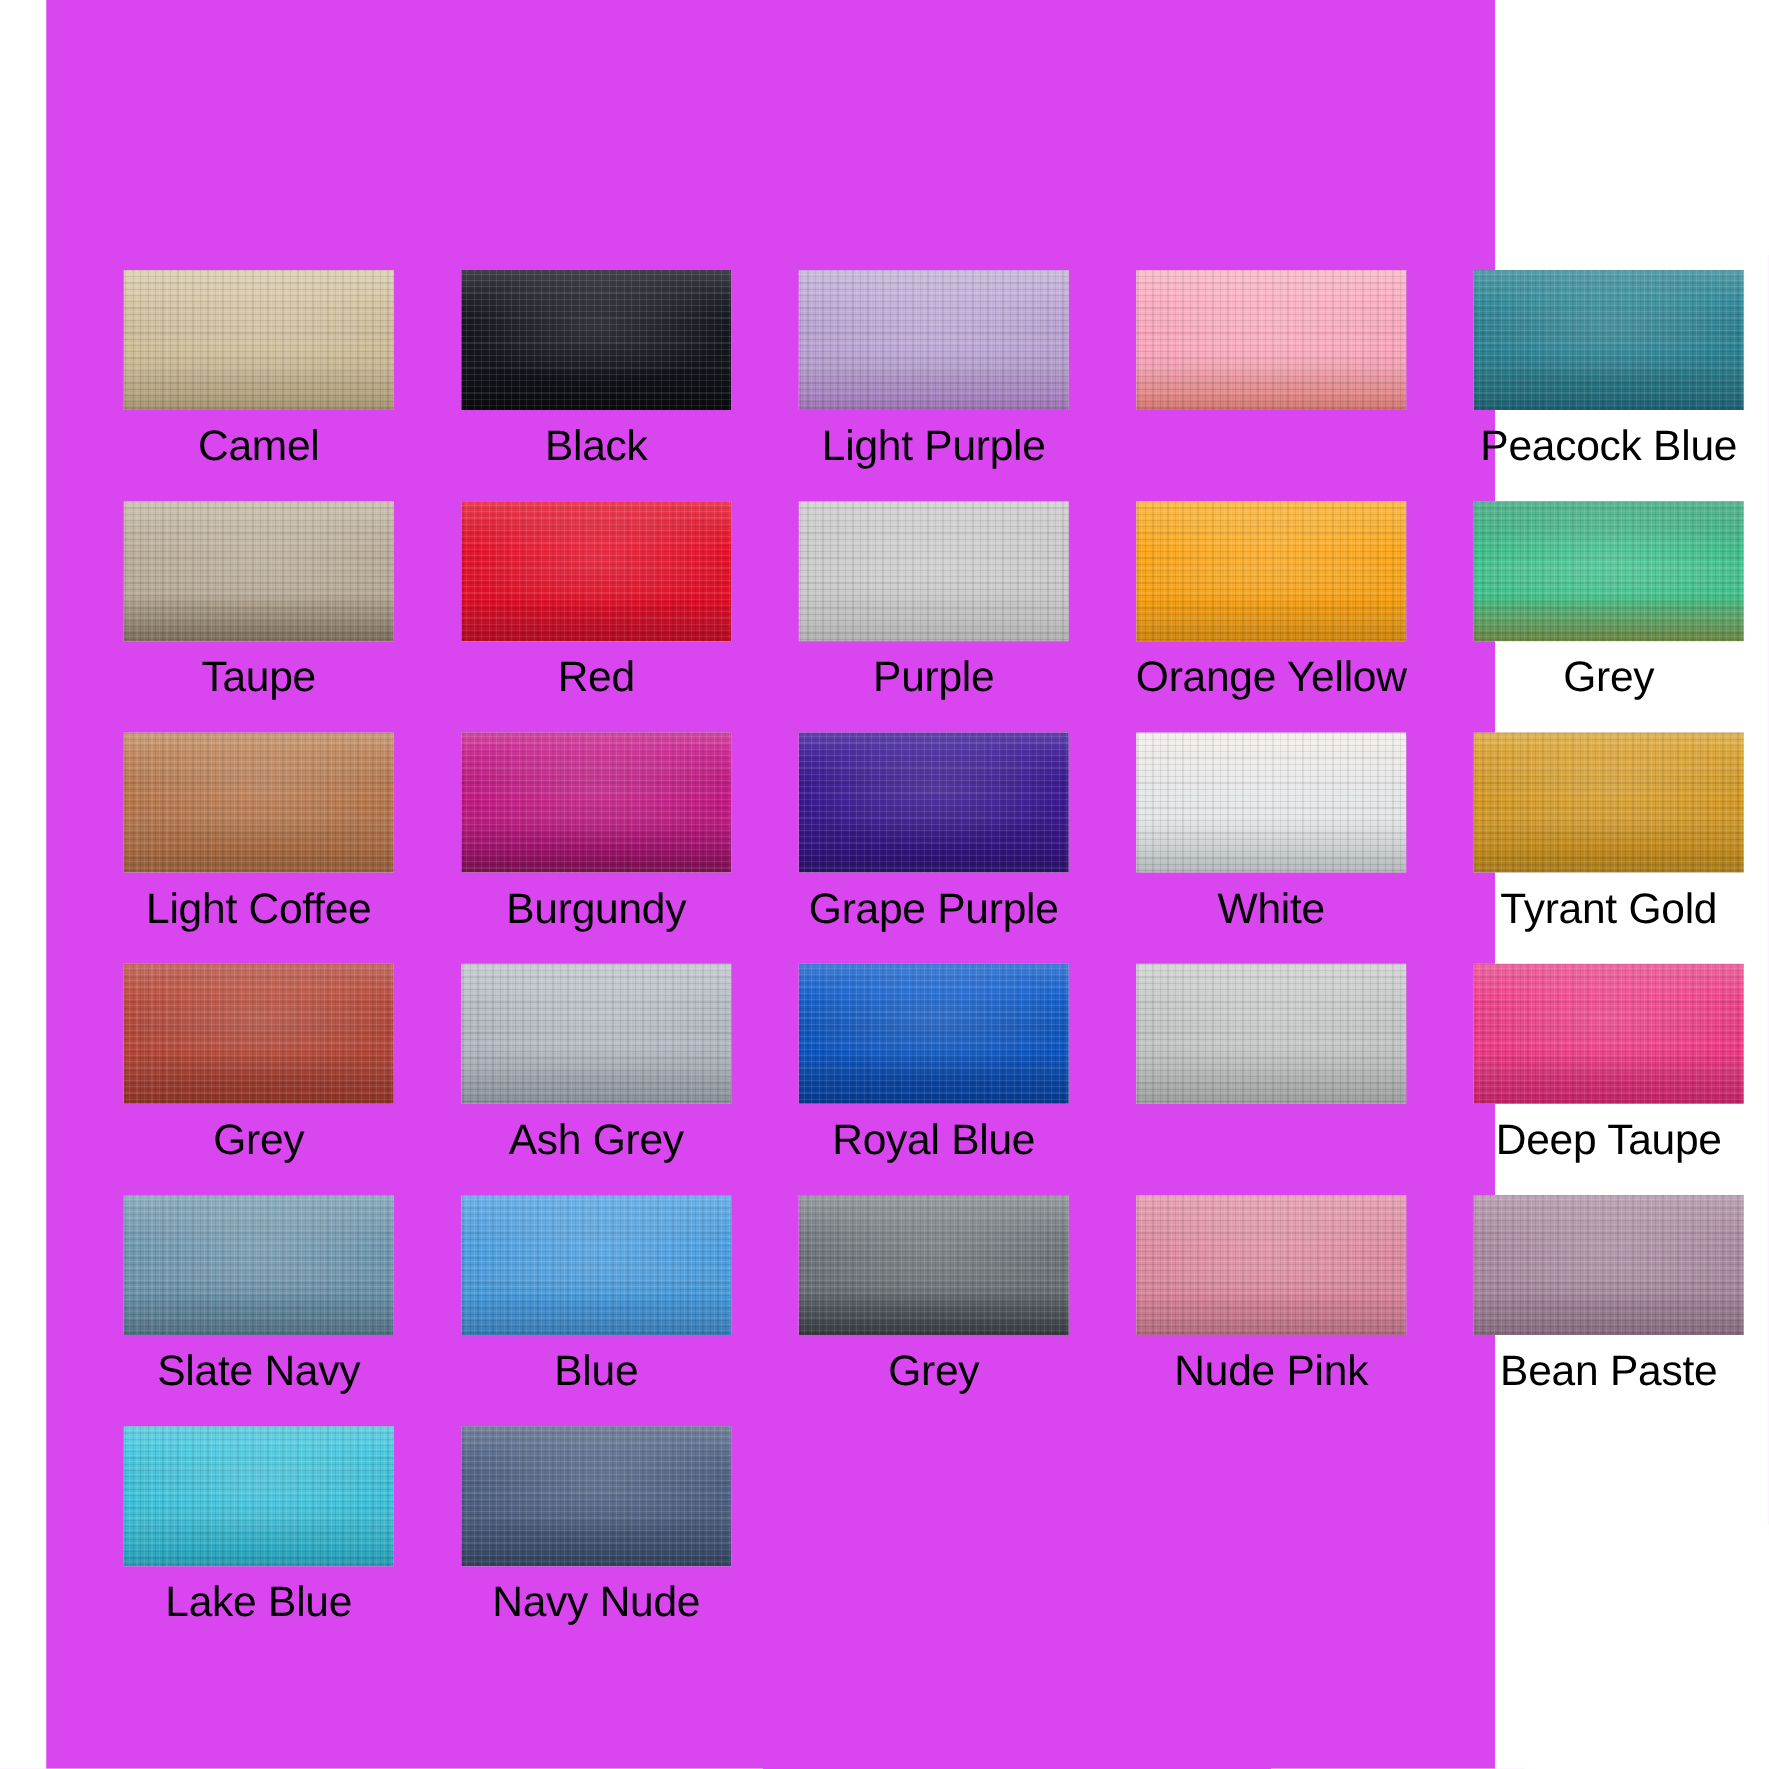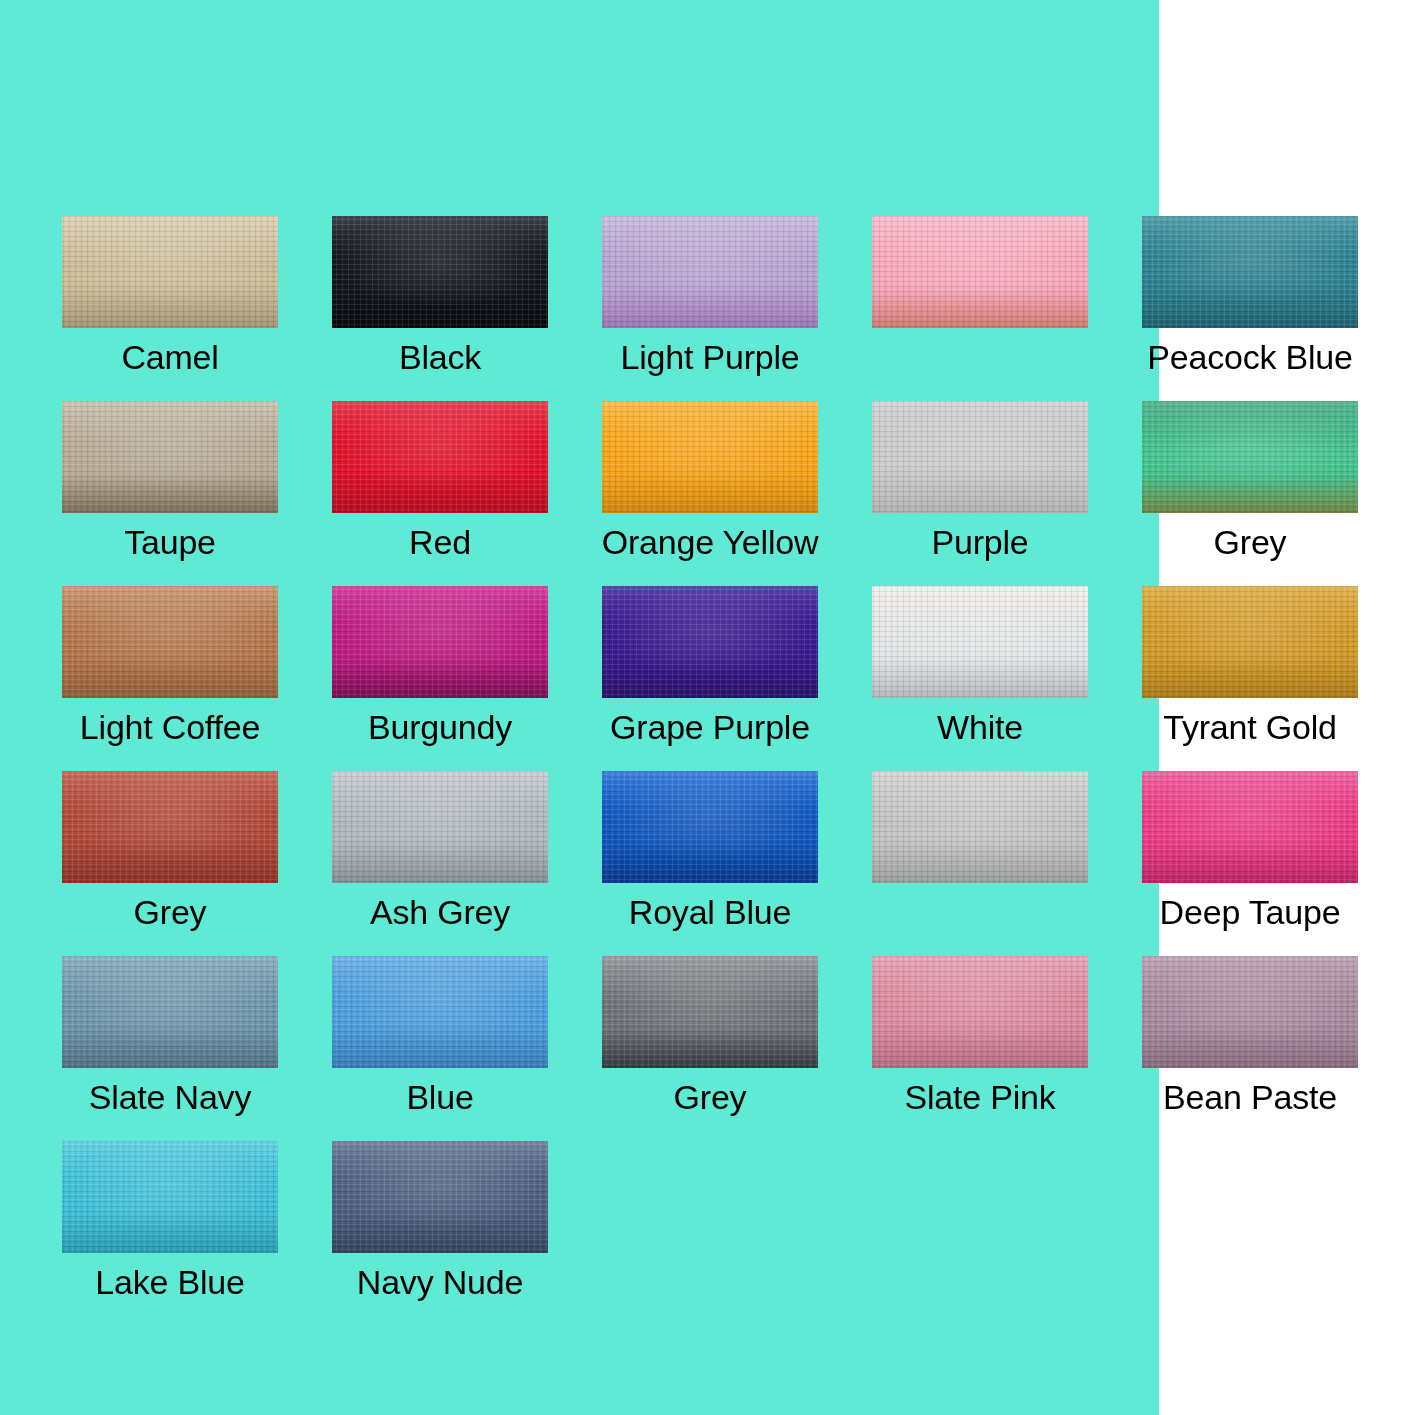--- a/index.html
+++ b/index.html
@@ -11,22 +11,23 @@
     width: 1415px;
     height: 1415px;
     font-family: "Liberation Sans", sans-serif;
     -webkit-font-smoothing: antialiased;
   }
 
   #color-chart {
     position: relative;
     width: 1159px;
     height: 1415px;
-    background: #5eead4;
+    background: #d946ef;
     box-sizing: border-box;
+    margin-left: 37px;
   }
 
   .swatch-grid {
     position: absolute;
     left: 62px;
     top: 216px;
     width: 1296px;
     display: grid;
     grid-template-columns: repeat(5, 216px);
     column-gap: 54px;
@@ -201,40 +202,40 @@
           <div class="chip-base" style="background: linear-gradient(rgb(232, 27, 50) 0%, rgb(227, 18, 43) 45%, rgb(227, 18, 43) 66%, rgb(207, 14, 38) 100%);"></div>
           <div class="chip-weft"></div>
           <div class="chip-warp"></div>
           <div class="chip-bloom"></div>
           <div class="chip-shade"></div>
         </div>
         <div class="swatch-label">Red</div>
       </div>
       <div class="swatch-cell">
         <div class="swatch-chip">
+          <div class="chip-base"></div>
+          <div class="chip-weft"></div>
+          <div class="chip-warp"></div>
+          <div class="chip-bloom"></div>
+          <div class="chip-shade"></div>
+        </div>
+        <div class="swatch-label">Purple</div>
+      </div>
+      <div class="swatch-cell">
+        <div class="swatch-chip">
           <div class="chip-base" style="background: linear-gradient(rgb(251, 177, 43) 0%, rgb(249, 165, 26) 45%, rgb(249, 165, 26) 66%, rgb(239, 154, 16) 100%);"></div>
           <div class="chip-weft"></div>
           <div class="chip-warp"></div>
           <div class="chip-bloom"></div>
           <div class="chip-shade"></div>
         </div>
         <div class="swatch-label">Orange Yellow</div>
       </div>
       <div class="swatch-cell">
         <div class="swatch-chip">
-          <div class="chip-base"></div>
-          <div class="chip-weft"></div>
-          <div class="chip-warp"></div>
-          <div class="chip-bloom"></div>
-          <div class="chip-shade"></div>
-        </div>
-        <div class="swatch-label">Purple</div>
-      </div>
-      <div class="swatch-cell">
-        <div class="swatch-chip">
           <div class="chip-base" style="background: linear-gradient(rgb(58, 168, 125) 0%, rgb(70, 196, 144) 45%, rgb(70, 196, 144) 66%, rgb(125, 155, 78) 100%);"></div>
           <div class="chip-weft"></div>
           <div class="chip-warp"></div>
           <div class="chip-bloom"></div>
           <div class="chip-shade"></div>
         </div>
         <div class="swatch-label">Grey</div>
       </div>
       <div class="swatch-cell">
         <div class="swatch-chip">
@@ -366,21 +367,21 @@
         <div class="swatch-label">Grey</div>
       </div>
       <div class="swatch-cell">
         <div class="swatch-chip">
           <div class="chip-base" style="background: linear-gradient(rgb(226, 152, 170) 0%, rgb(221, 139, 160) 45%, rgb(221, 139, 160) 66%, rgb(207, 123, 146) 100%);"></div>
           <div class="chip-weft"></div>
           <div class="chip-warp"></div>
           <div class="chip-bloom"></div>
           <div class="chip-shade"></div>
         </div>
-        <div class="swatch-label">Slate Pink</div>
+        <div class="swatch-label">Nude Pink</div>
       </div>
       <div class="swatch-cell">
         <div class="swatch-chip">
           <div class="chip-base" style="background: linear-gradient(rgb(179, 148, 169) 0%, rgb(169, 139, 160) 45%, rgb(169, 139, 160) 66%, rgb(154, 123, 145) 100%);"></div>
           <div class="chip-weft"></div>
           <div class="chip-warp"></div>
           <div class="chip-bloom"></div>
           <div class="chip-shade"></div>
         </div>
         <div class="swatch-label">Bean Paste</div>

